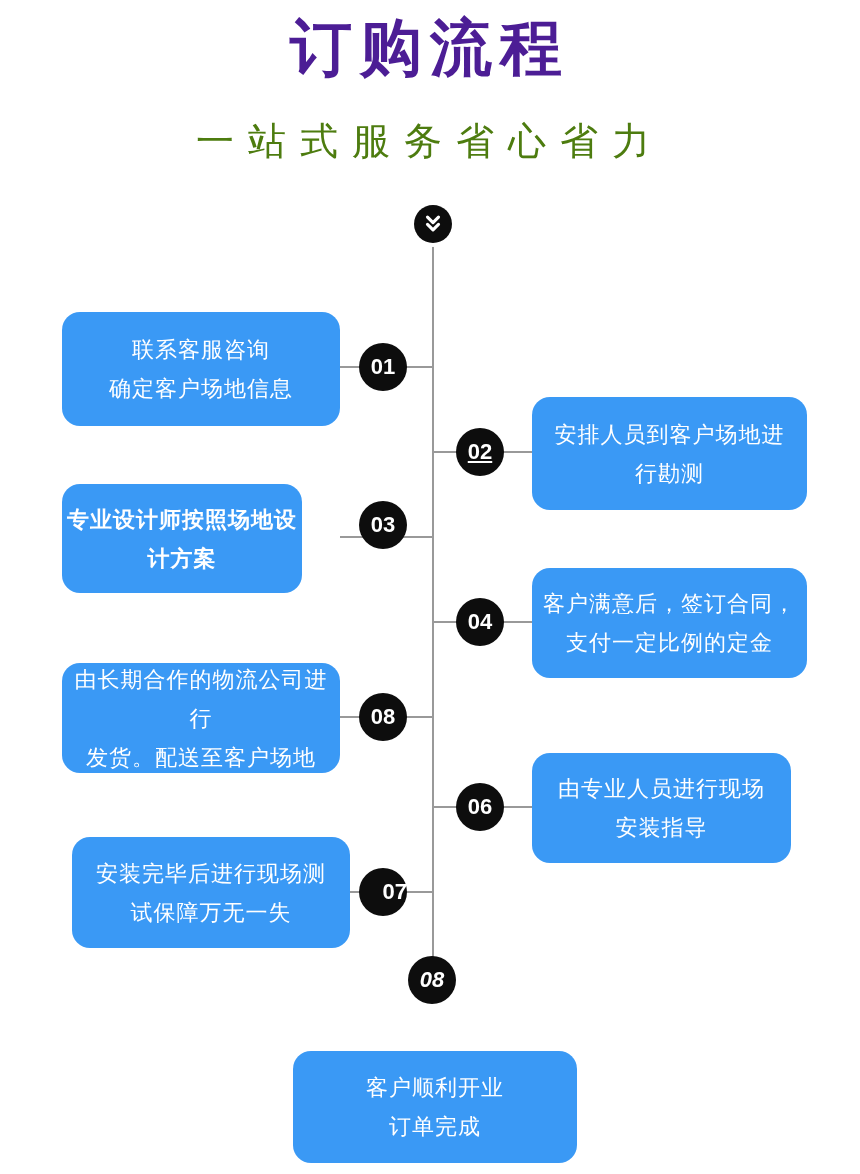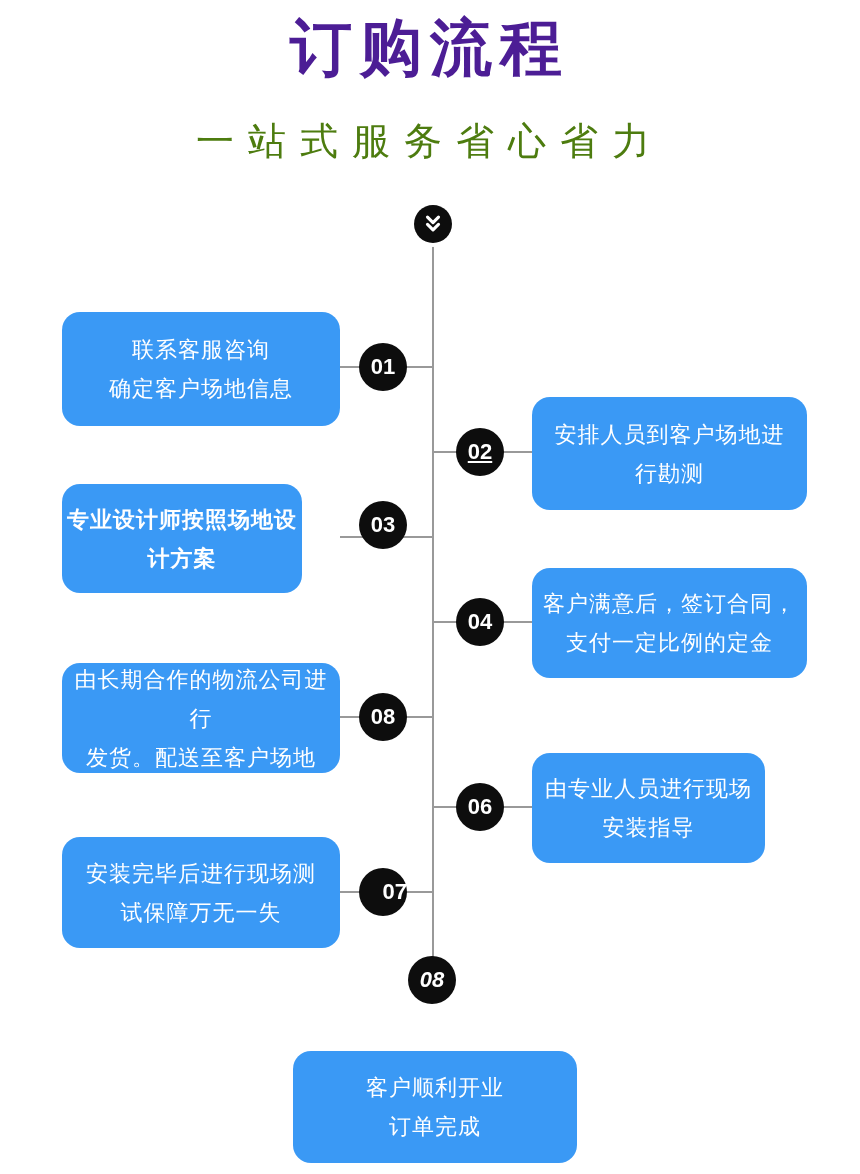--- a/index.html
+++ b/index.html
@@ -122,22 +122,22 @@
     font-weight: 500;
     letter-spacing: 1px;
     z-index: 2;
     padding: 0 2px;
   }
   .b1 { left: 62px;  top: 312px; width: 278px; height: 114px; }
   .b2 { left: 532px; top: 397px; width: 275px; height: 113px; }
   .b3 { left: 62px;  top: 484px; width: 240px; height: 109px; font-weight: bold; }
   .b4 { left: 532px; top: 568px; width: 275px; height: 110px; }
   .b5 { left: 62px;  top: 663px; width: 278px; height: 110px; }
-  .b6 { left: 532px; top: 753px; width: 233px; height: 110px; }
-  .b7 { left: 62px;  top: 837px; width: 278px; height: 111px; }
+  .b6 { left: 532px; top: 753px; width: 259px; height: 110px; }
+  .b7 { left: 72px;  top: 837px; width: 278px; height: 111px; }
   .b8 { left: 293px; top: 1031px; width: 284px; height: 112px; margin-top: 20px; }
 </style>
 </head>
 <body>
 
 <div class="canvas">
 
   <div class="title">订购流程</div>
   <div class="subtitle">一站式服务省心省力</div>
 

